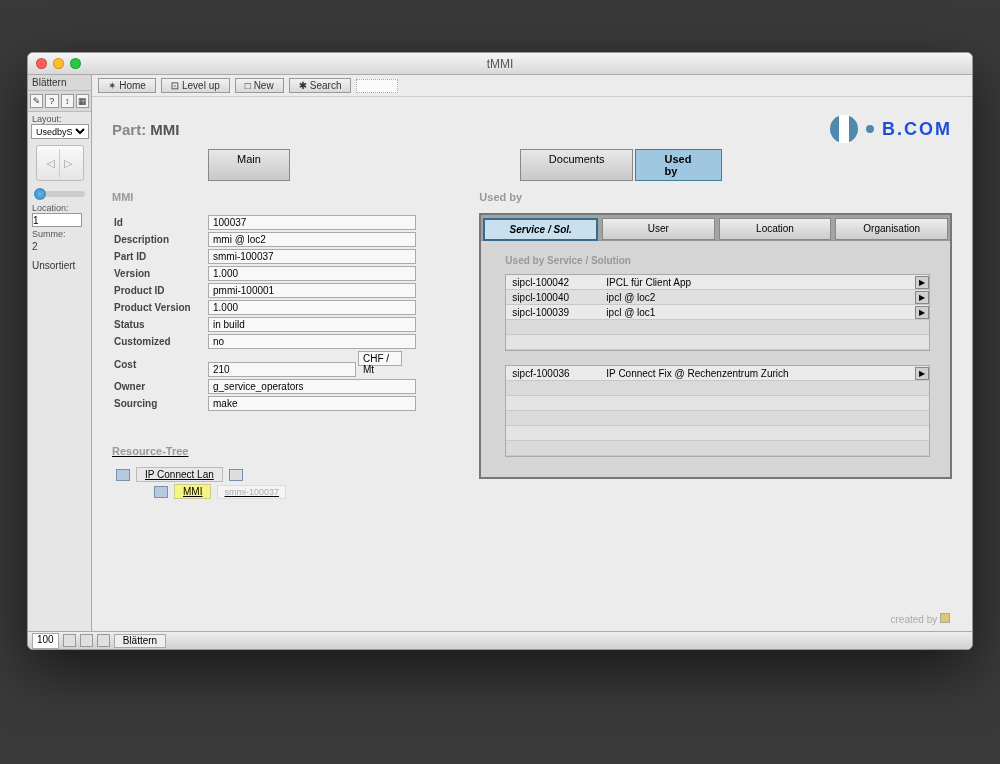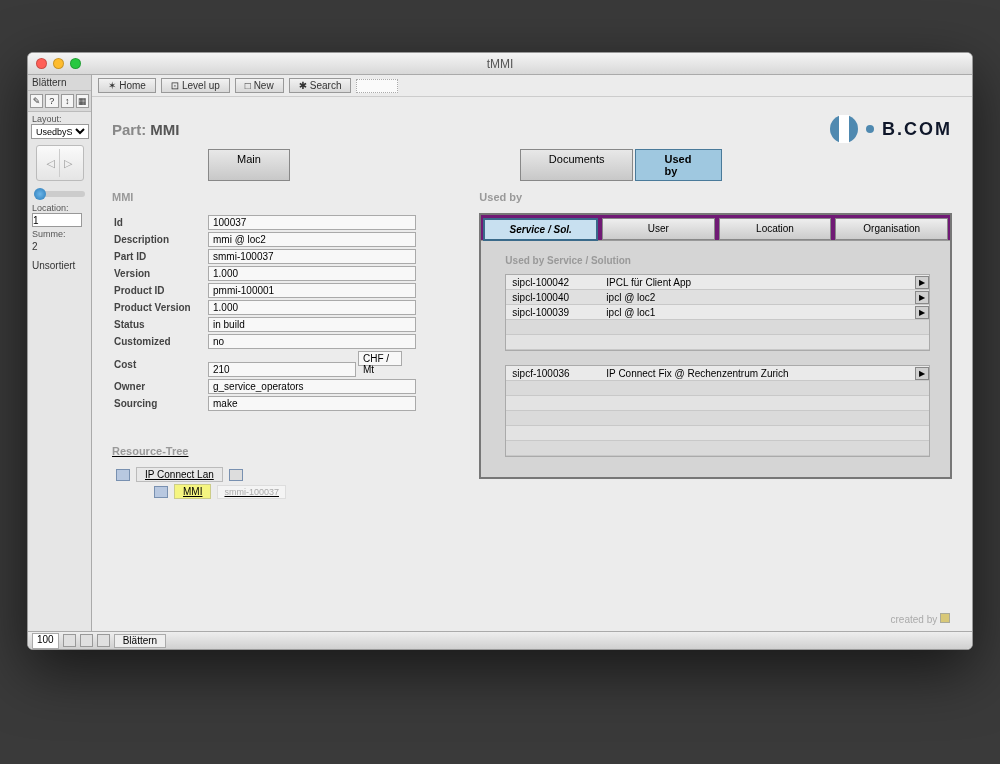--- a/index.html
+++ b/index.html
@@ -24,38 +24,38 @@
   .lp-input { width:50px; font-size:10px; height:14px; margin:0 4px; border:1px solid #999;}
   .main-pane { flex:1; background:#fff; display:flex; flex-direction:column; overflow:hidden;}
   .toolbar { height:22px; background:#ececec; border-bottom:1px solid #ccc; display:flex; align-items:center; gap:5px; padding:0 6px;}
   .tb-btn { font-size:10px; padding:1px 9px; background:linear-gradient(#f2f2f2,#d9d9d9); border:1px solid #999; color:#333; cursor:pointer;}
   .tb-input { width:42px; height:14px; font-size:10px; border:1px dotted #aaa; background:#fafafa;}
   .content { flex:1; background:#ececec; display:flex; position:relative; padding:0;}
   .content-inner { flex:1; padding:18px 20px 10px 20px;}
   .page-header { display:flex; justify-content:space-between; align-items:center; margin-bottom:6px;}
   .page-title { font-size:15px; color:#888; font-weight:bold;}
   .page-title b { color:#555;}
-  .logo { display:flex; align-items:center; gap:8px; font-size:18px; font-weight:bold; color:#0f172a; letter-spacing:2px;}
+  .logo { display:flex; align-items:center; gap:8px; font-size:18px; font-weight:bold; color:#1d4ed8; letter-spacing:2px;}
   .logo-mark { width:28px; height:28px; border-radius:50%; background:#4f89b0; position:relative; display:flex; align-items:center; justify-content:center;}
   .logo-mark::before, .logo-mark::after { content:''; position:absolute; background:#fff;}
   .logo-mark::before { width:10px; height:28px; left:9px; top:0;}
   .logo-dot{width:8px;height:8px;border-radius:50%;background:#4f89b0;}
   .tabs1 { display:flex; gap:0; margin:4px 0 10px 96px;}
   .tab1 { padding:3px 28px; font-size:11px; border:1px solid #888; background:linear-gradient(#e8e8e8,#c8c8c8); cursor:pointer; margin-right:230px;}
   .tab1.doc{margin-right:2px;}
   .tab1.active { background:#9fc8e0; border-color:#4a7a9a; font-weight:bold;}
   .two-col { display:flex; gap:18px;}
   .col { flex:1;}
   .sect-h { font-size:11px; font-weight:bold; color:#999; margin-bottom:10px;}
   .form-tbl { font-size:10px; width:100%;}
   .form-tbl tr td:first-child { width:92px; font-weight:bold; color:#444; padding:1px 0; white-space:nowrap;}
   .fval { border:1px solid #aaa; background:#f8f8f8; padding:1px 4px; height:15px; font-size:10px; width:208px; display:inline-block;}
   .fval.sm { width:148px;} .fval.unit{width:44px; margin-left:2px;}
   .used-panel { border:2px solid #777; background:#d5d5d5; padding:0;}
-  .tabs2 { display:flex; background:#701a75; border-bottom:1px solid #999;}
+  .tabs2 { display:flex; background:#a3a3a3; border-bottom:1px solid #999;}
   .tab2 { flex:1; text-align:center; font-size:10px; padding:4px 2px; border:1px solid #888; background:linear-gradient(#eee,#ccc); cursor:pointer; margin:3px 2px 0 2px;}
   .tab2.active { background:#c8e0f0; border:2px solid #3a6a8a; font-weight:bold; font-style:italic; margin-bottom:-1px; position:relative; z-index:1;}
   .subh { font-size:10px; font-weight:bold; color:#999; margin:14px 0 8px 24px;}
   .data-list { margin:0 20px 0 24px; border:1px solid #aaa; background:#f0f0f0;}
   .data-row { display:flex; font-size:10px; border-bottom:1px solid #c8c8c8; background:#eaeaea; height:15px; align-items:center;}
   .data-row.alt{background:#e0e0e0;}
   .dr-id { width:100px; padding-left:6px;}
   .dr-desc { flex:1;}
   .dr-go { width:14px; height:13px; background:#d0d0d0; border:1px solid #888; display:flex; align-items:center; justify-content:center; font-size:8px; cursor:pointer;}
   .data-row.empty{background:#e3e3e3;}

